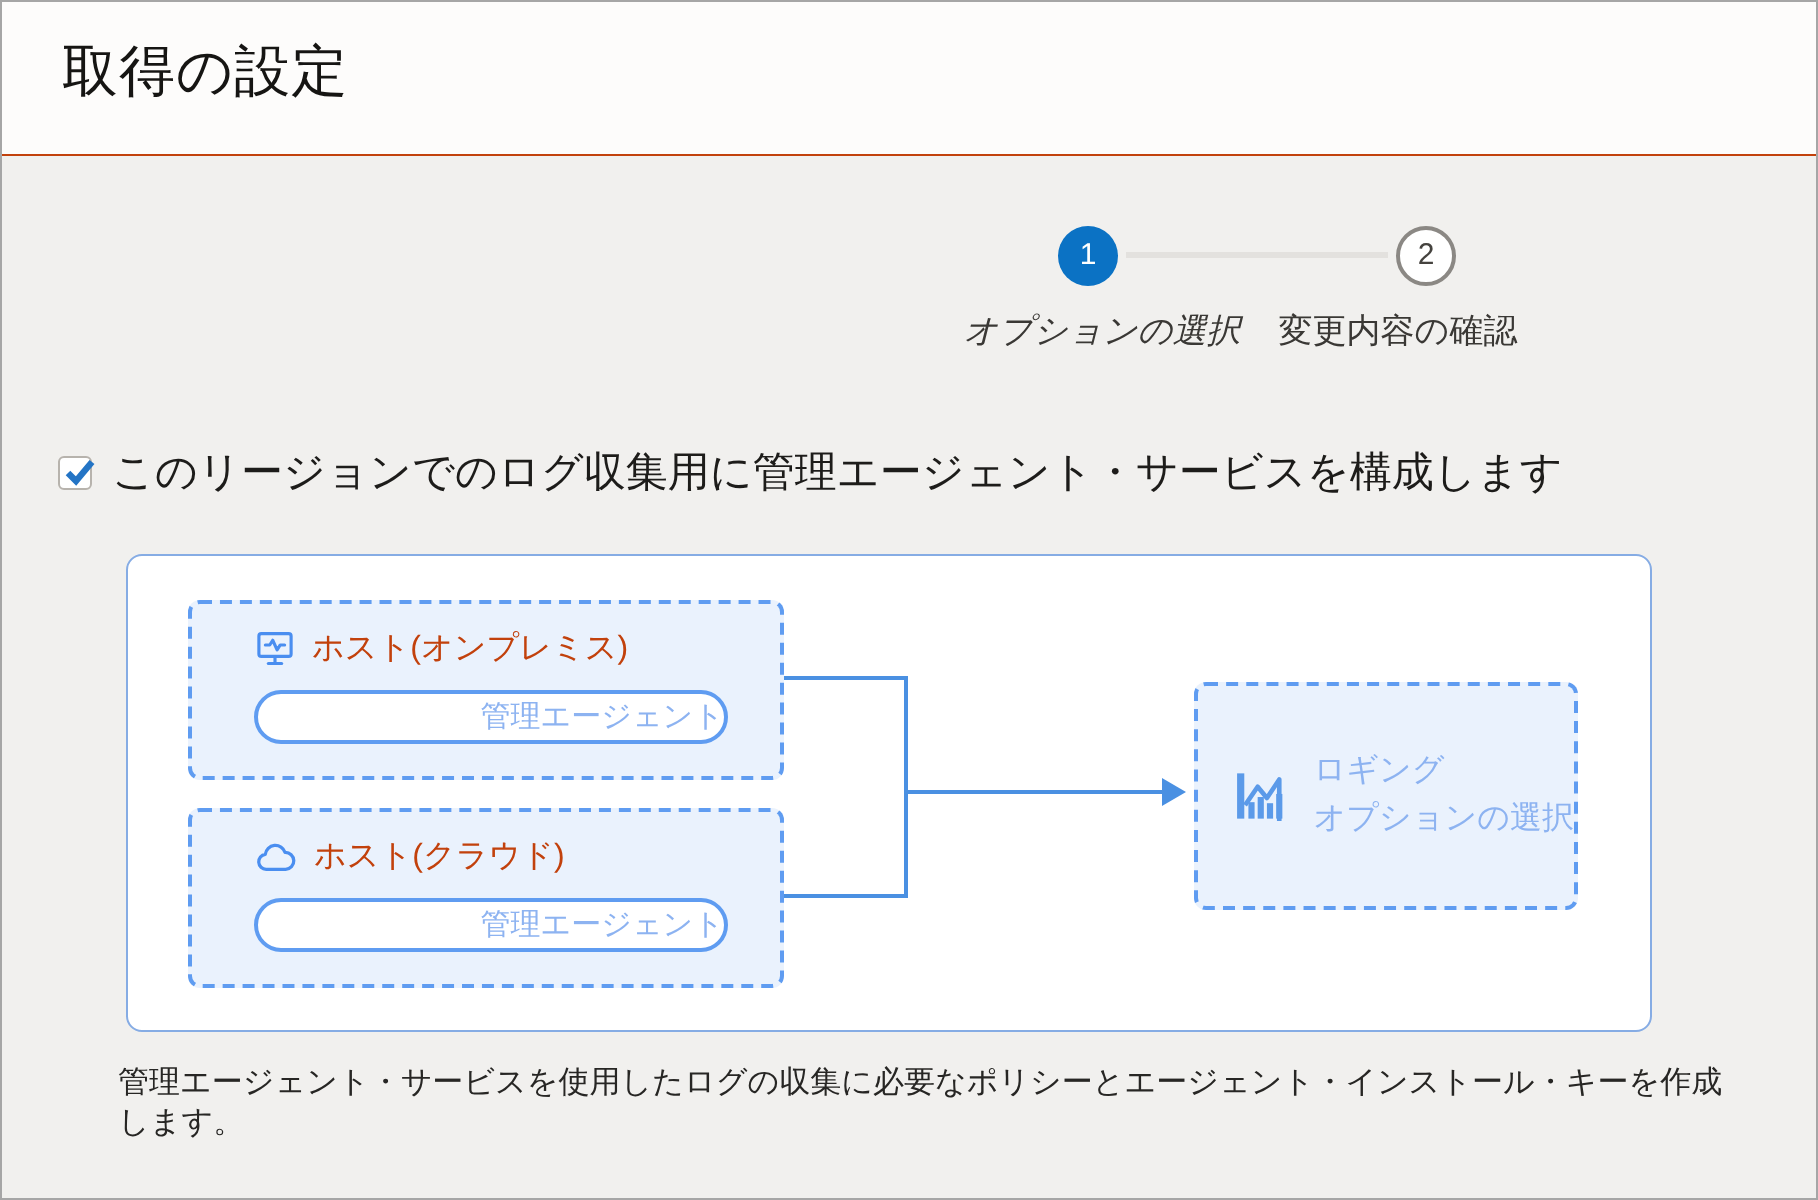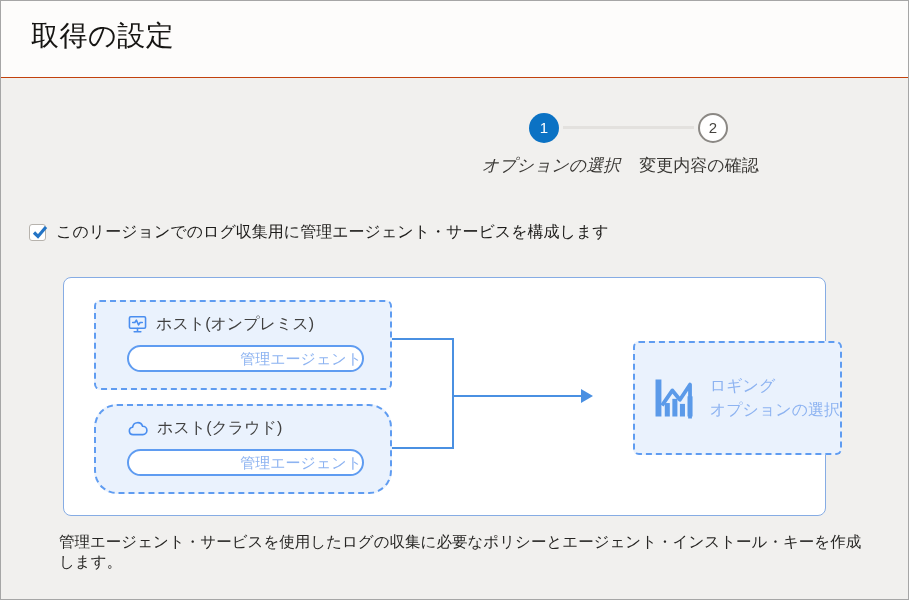--- a/index.html
+++ b/index.html
@@ -27,48 +27,48 @@
                 font-size:17px; color:#3a3835; }
   .step-label.one { left:465px;font-style:italic; }
   .step-label.two { left:613px;text-align:center; }
 
   
   .checkbox-row { position:absolute; left:28px; top:221px; display:flex;
                   align-items:center; gap:10px; cursor:pointer; }
   .checkbox { position:relative; width:17px; height:17px; background:#fff;
               border:1px solid #b7b3ad; border-radius:3px; flex:0 0 auto; }
   .checkbox svg { position:absolute; left:1px; top:-2px; }
-  .checkbox-label { font-size:16px; color:#1d1c1a; }
+  .checkbox-label { font-size:21px; color:#1d1c1a; }
 
   
   .diagram { position:absolute; left:62px; top:276px; width:763px; height:239px;
              background:#fff; border:1px solid #86ace4; border-radius:8px; }
   .host-box { position:absolute; left:30px; width:298px; height:90px;
               background:#eaf2fd; border:2px dashed #5f9cf1; border-radius:6px; }
   .host-box.onprem { top:22px; }
-  .host-box.cloud  { top:126px;border-radius:23px; }
+  .host-box.cloud  { top:126px; }
   .host-header { position:absolute; left:31px; top:12px; display:flex;
                  align-items:center; gap:8px; }
-  .host-header .label { font-size:16px; color:#404040;text-align:center; }
+  .host-header .label { font-size:16px; color:#c2410c;text-align:center; }
   .agent-box { position:absolute; left:31px; top:43px; width:237px; height:27px;
                background:#fff; border:2px solid #5f9cf1; border-radius:14px;
                text-align:right; line-height:23px; font-size:15px; color:#8db3f1; }
 
   .conn { position:absolute; background:#4a90e2; }
   .conn-h1 { left:328px; top:60px;  width:62px;  height:2px; }
   .conn-v  { left:388px; top:60px;  width:2px;   height:111px; }
   .conn-h2 { left:328px; top:169px; width:62px;  height:2px; }
   .conn-arrow { left:388px; top:117px; width:130px; height:2px; }
   .arrow-head { position:absolute; left:517px; top:111px; width:0; height:0;
                 border-left:12px solid #4a90e2; border-top:7px solid transparent;
                 border-bottom:7px solid transparent; background:none; }
 
-  .target-box { position:absolute; left:533px; top:63px; width:209px; height:114px;
+  .target-box { position:absolute; left:533px; top:63px; width:192px; height:114px;
                 background:#eaf2fd; border:2px dashed #5f9cf1; border-radius:6px;
-                display:flex; align-items:center; padding-left:18px; gap:13px;margin-left:36px; }
+                display:flex; align-items:center; padding-left:18px; gap:13px; }
   .target-label { font-size:16px; line-height:24px; color:#8db3f1; white-space:nowrap; }
 
   
   .description { position:absolute; left:58px; top:531px; width:808px;
                  font-size:15.5px; line-height:20px; color:#272624; }
 </style>
 </head>
 <body>
 
 <div class="screen">

